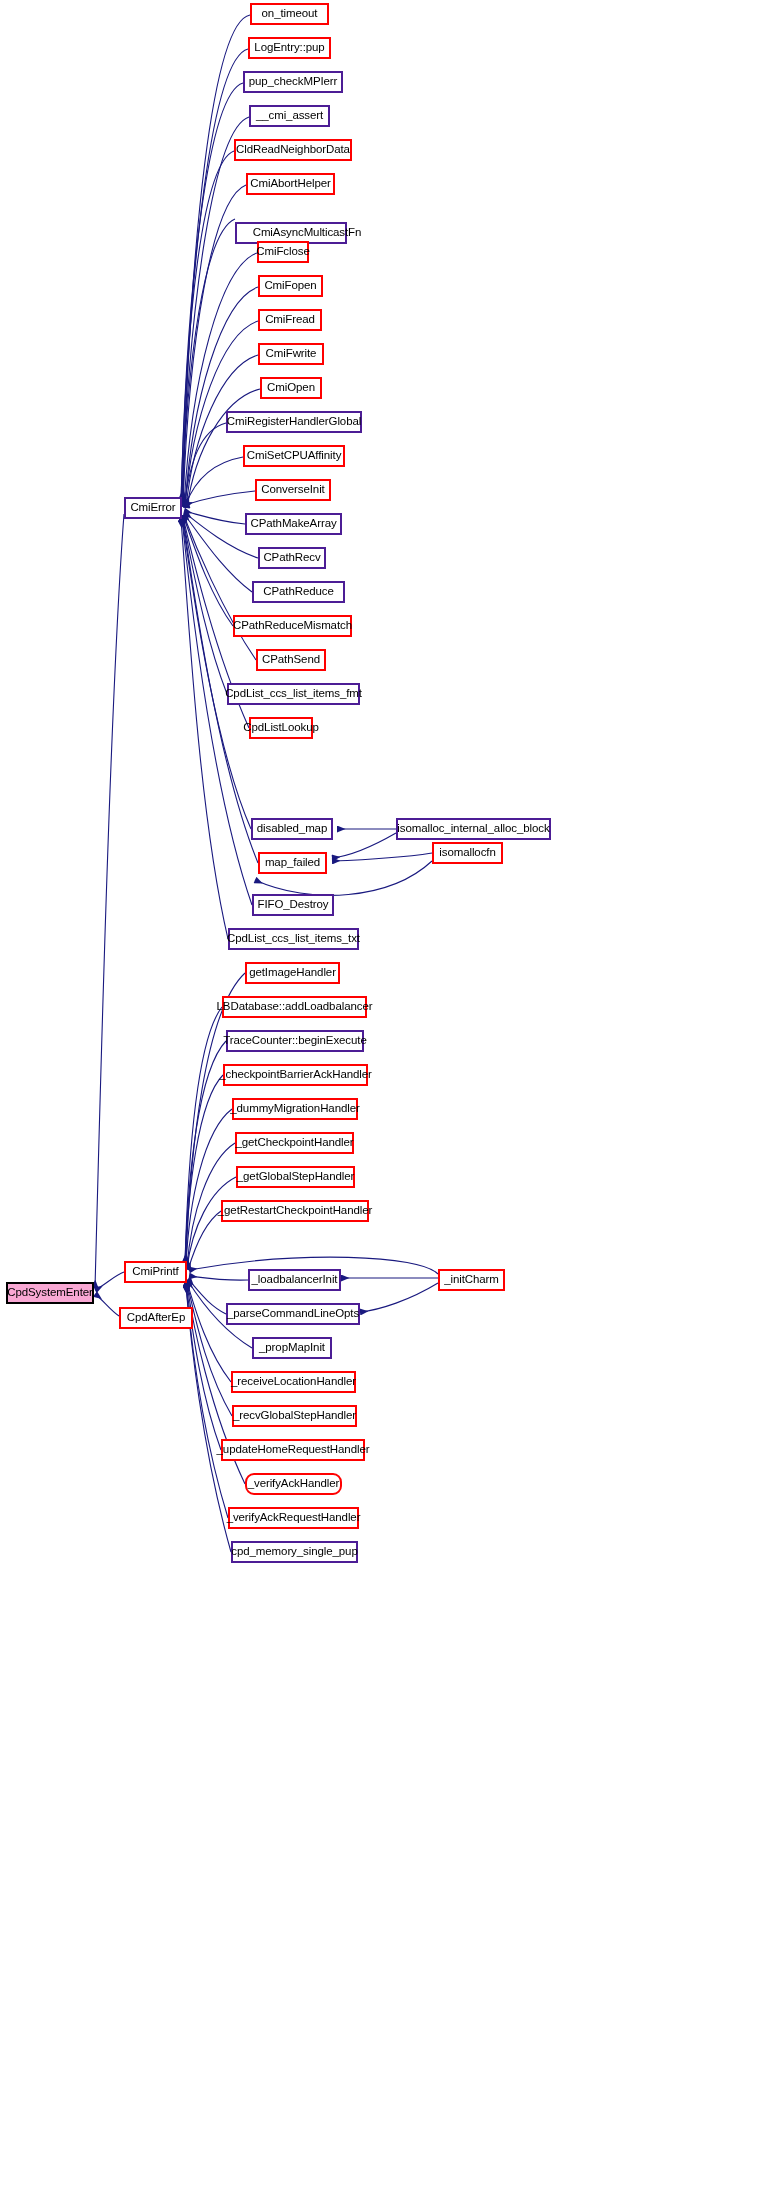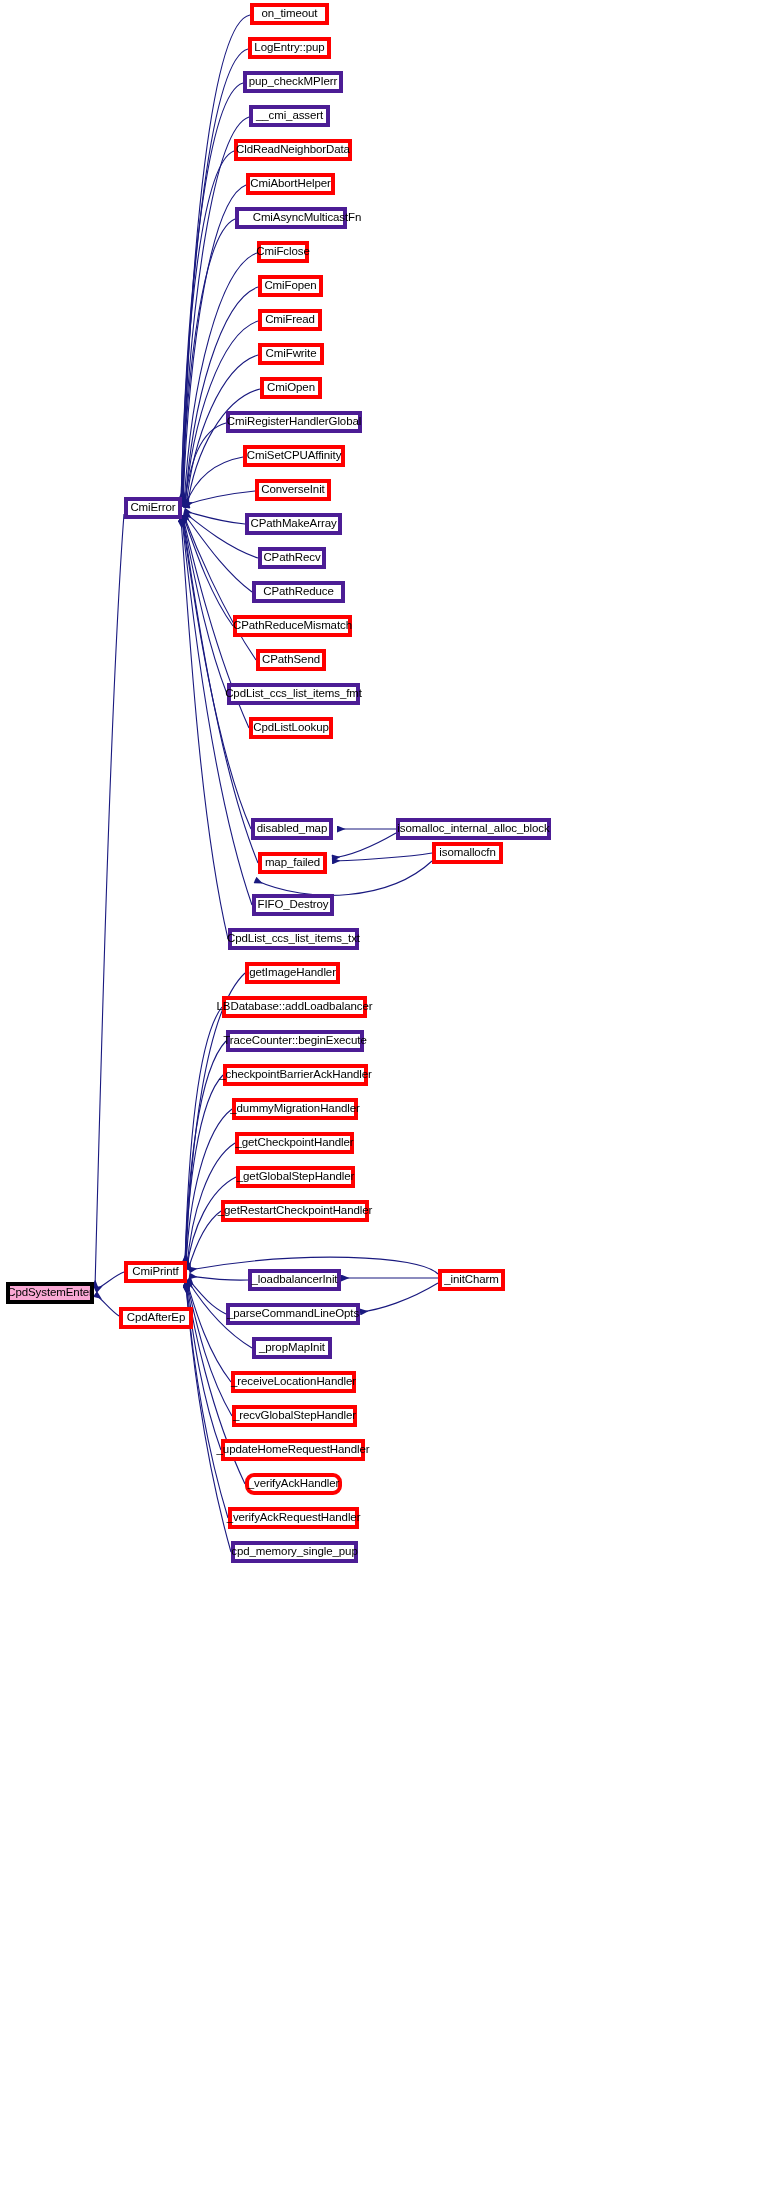--- a/index.html
+++ b/index.html
@@ -26,21 +26,21 @@
     pointer-events: none;
   }
   .gnode {
     position: absolute;
     box-sizing: border-box;
     display: flex;
     align-items: center;
     justify-content: center;
     height: 22px;
     background: #ffffff;
-    border: 4px solid #4c1d95;
+    border: 2px solid #4c1d95;
     font-size: 11.5px;
     line-height: 1;
     color: #000000;
     white-space: nowrap;
     letter-spacing: -0.1px;
     z-index: 5;
   }
   .gnode.red {
     border-color: #ff0000;
   }
@@ -152,21 +152,21 @@
   </div>
   <div class="gnode" style="left:249px;top:105px;width:81px;">
     <span class="lbl">__cmi_assert</span>
   </div>
   <div class="gnode red" style="left:234px;top:139px;width:118px;">
     <span class="lbl">CldReadNeighborData</span>
   </div>
   <div class="gnode red" style="left:246px;top:173px;width:89px;">
     <span class="lbl">CmiAbortHelper</span>
   </div>
-  <div class="gnode" style="left:235px;top:207px;width:112px;padding-left:32px;">
+  <div class="gnode" style="left:235px;top:222px;width:112px;padding-left:32px;">
     <span class="lbl">CmiAsyncMulticastFn</span>
   </div>
   <div class="gnode red" style="left:257px;top:241px;width:52px;">
     <span class="lbl">CmiFclose</span>
   </div>
   <div class="gnode red" style="left:258px;top:275px;width:65px;">
     <span class="lbl">CmiFopen</span>
   </div>
   <div class="gnode red" style="left:258px;top:309px;width:64px;">
     <span class="lbl">CmiFread</span>
@@ -197,21 +197,21 @@
   </div>
   <div class="gnode red" style="left:233px;top:615px;width:119px;">
     <span class="lbl">CPathReduceMismatch</span>
   </div>
   <div class="gnode red" style="left:256px;top:649px;width:70px;">
     <span class="lbl">CPathSend</span>
   </div>
   <div class="gnode" style="left:227px;top:683px;width:133px;">
     <span class="lbl">CpdList_ccs_list_items_fmt</span>
   </div>
-  <div class="gnode red" style="left:249px;top:717px;width:84px;">
+  <div class="gnode red" style="left:249px;top:717px;width:64px;">
     <span class="lbl">CpdListLookup</span>
   </div>
   <div class="gnode" style="left:251px;top:818px;width:82px;">
     <span class="lbl">disabled_map</span>
   </div>
   <div class="gnode" style="left:396px;top:818px;width:155px;">
     <span class="lbl">isomalloc_internal_alloc_block</span>
   </div>
   <div class="gnode red" style="left:258px;top:852px;width:69px;">
     <span class="lbl">map_failed</span>

